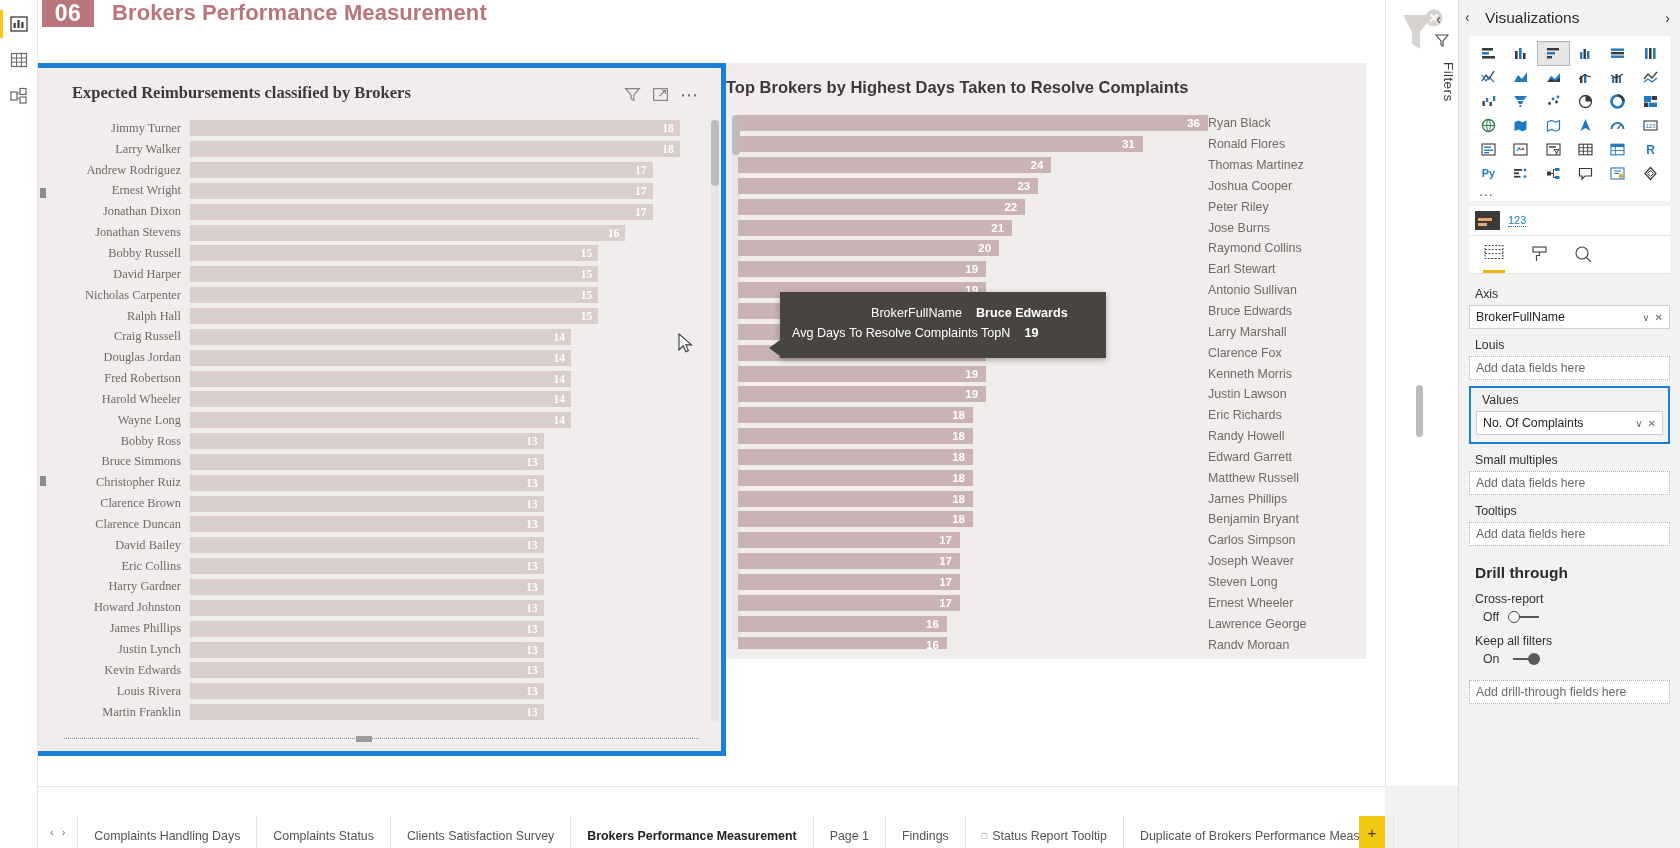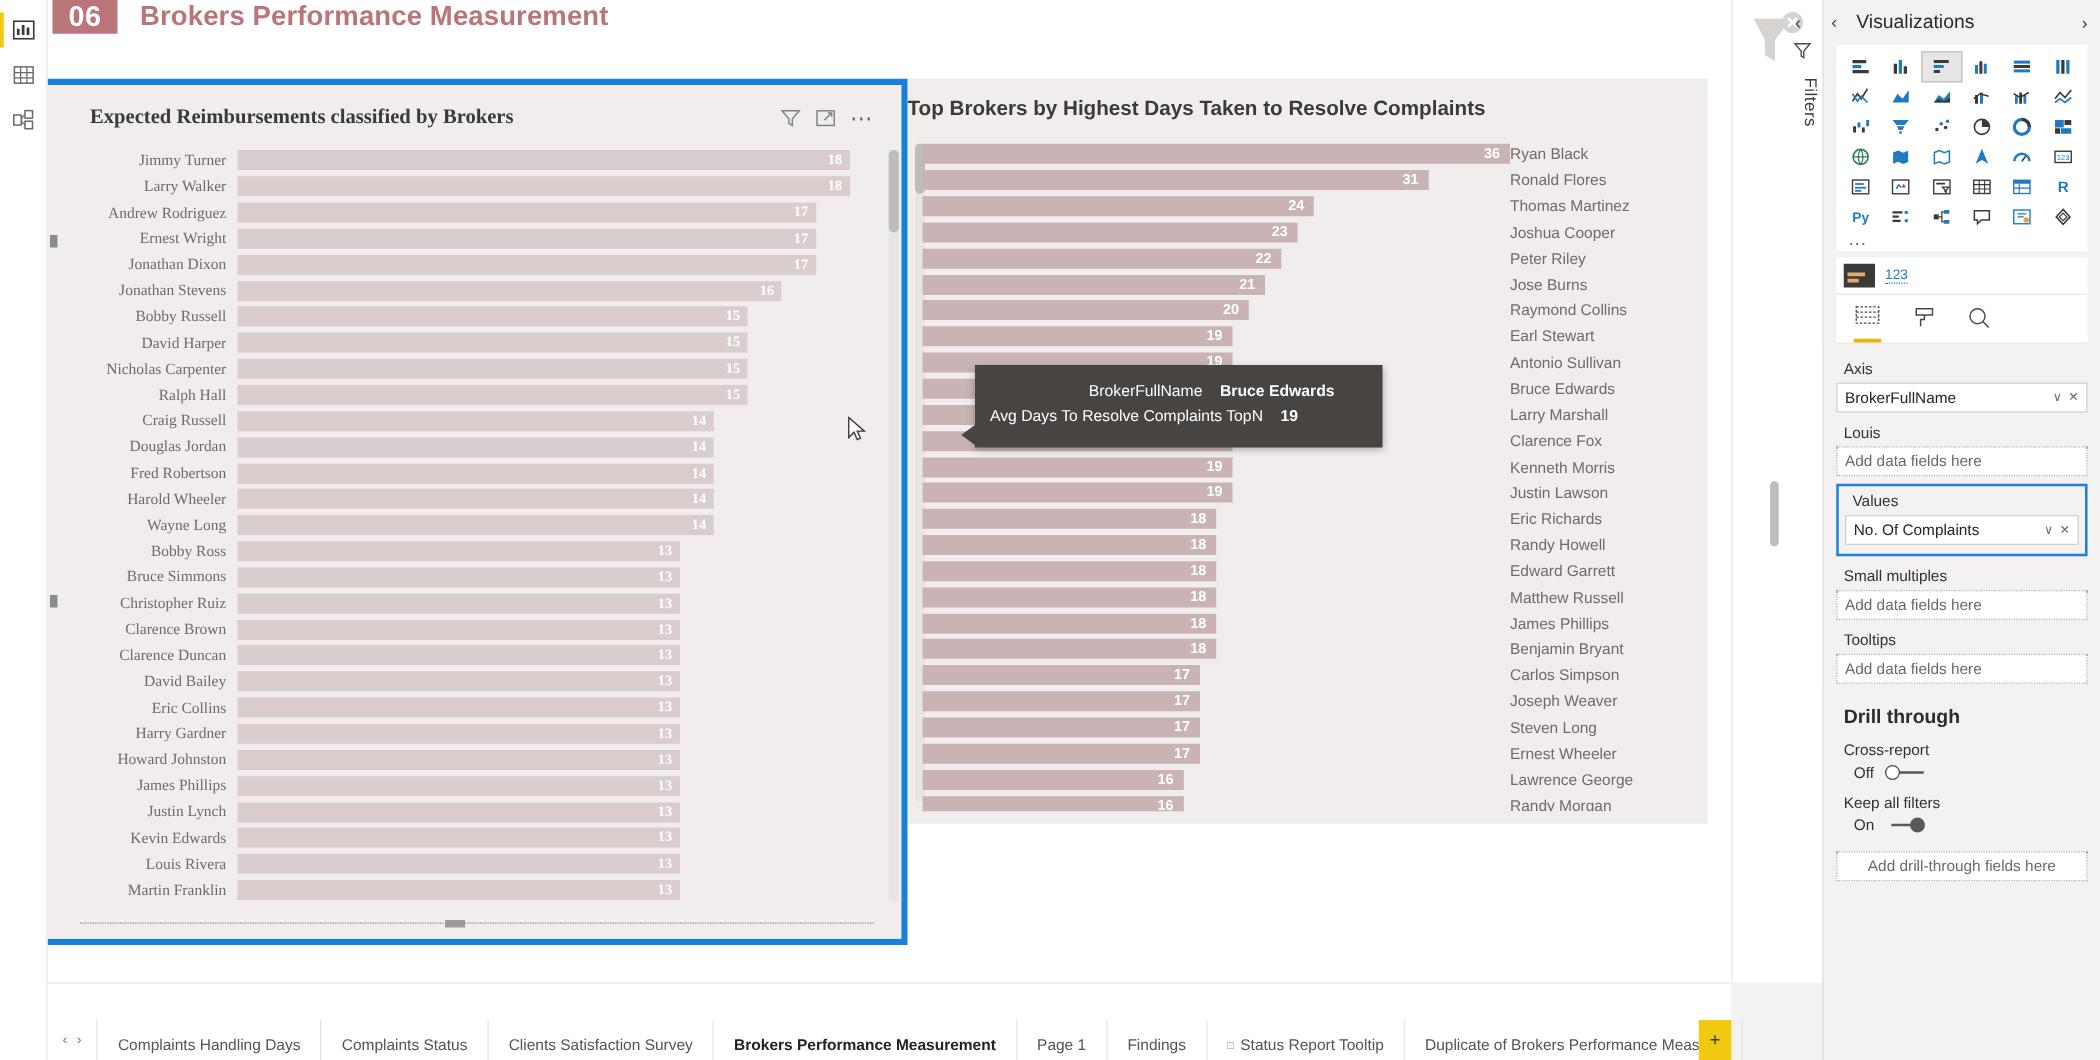--- a/index.html
+++ b/index.html
@@ -229,21 +229,21 @@
 
   .drill-title { font-size: 15.5px; color: #2b2b2b; margin: 18px 0 6px 16px; font-weight: bold;}
   .drill-lbl { font-size: 12.3px; color: #323130; margin: 10px 0 4px 16px; }
   .toggle-row { display: flex; align-items: center; gap: 8px; margin-left: 24px; }
   .toggle-row .tg-lbl { font-size: 12.3px; color: #323130; }
   .tg { position: relative; width: 34px; height: 12px; }
   .tg .track { position: absolute; left: 6px; top: 5px; width: 26px; height: 2px; background: #5a5a5a; }
   .tg .knob { position: absolute; top: 0; width: 12px; height: 12px; border-radius: 50%; }
   .tg.off .knob { left: 1px; background: #ffffff; border: 1.5px solid #4a4a4a; }
   .tg.on .knob { left: 21px; background: #5a5a5a; }
-  .well-box.drill { margin: 14px 10px 0 10px; text-align: center; }
+  .well-box.drill { margin: 14px 10px 0 10px; }
 
   
   .tabbar {
     position: absolute; left: 0; bottom: 0; right: 295px; height: 62px;
     background: #ffffff; border-top: 1px solid #e6e6e6;
   }
   .tabs {
     position: absolute; left: 38px; bottom: 0; right: 0; height: 32px;
     display: flex; align-items: flex-start;
   }

